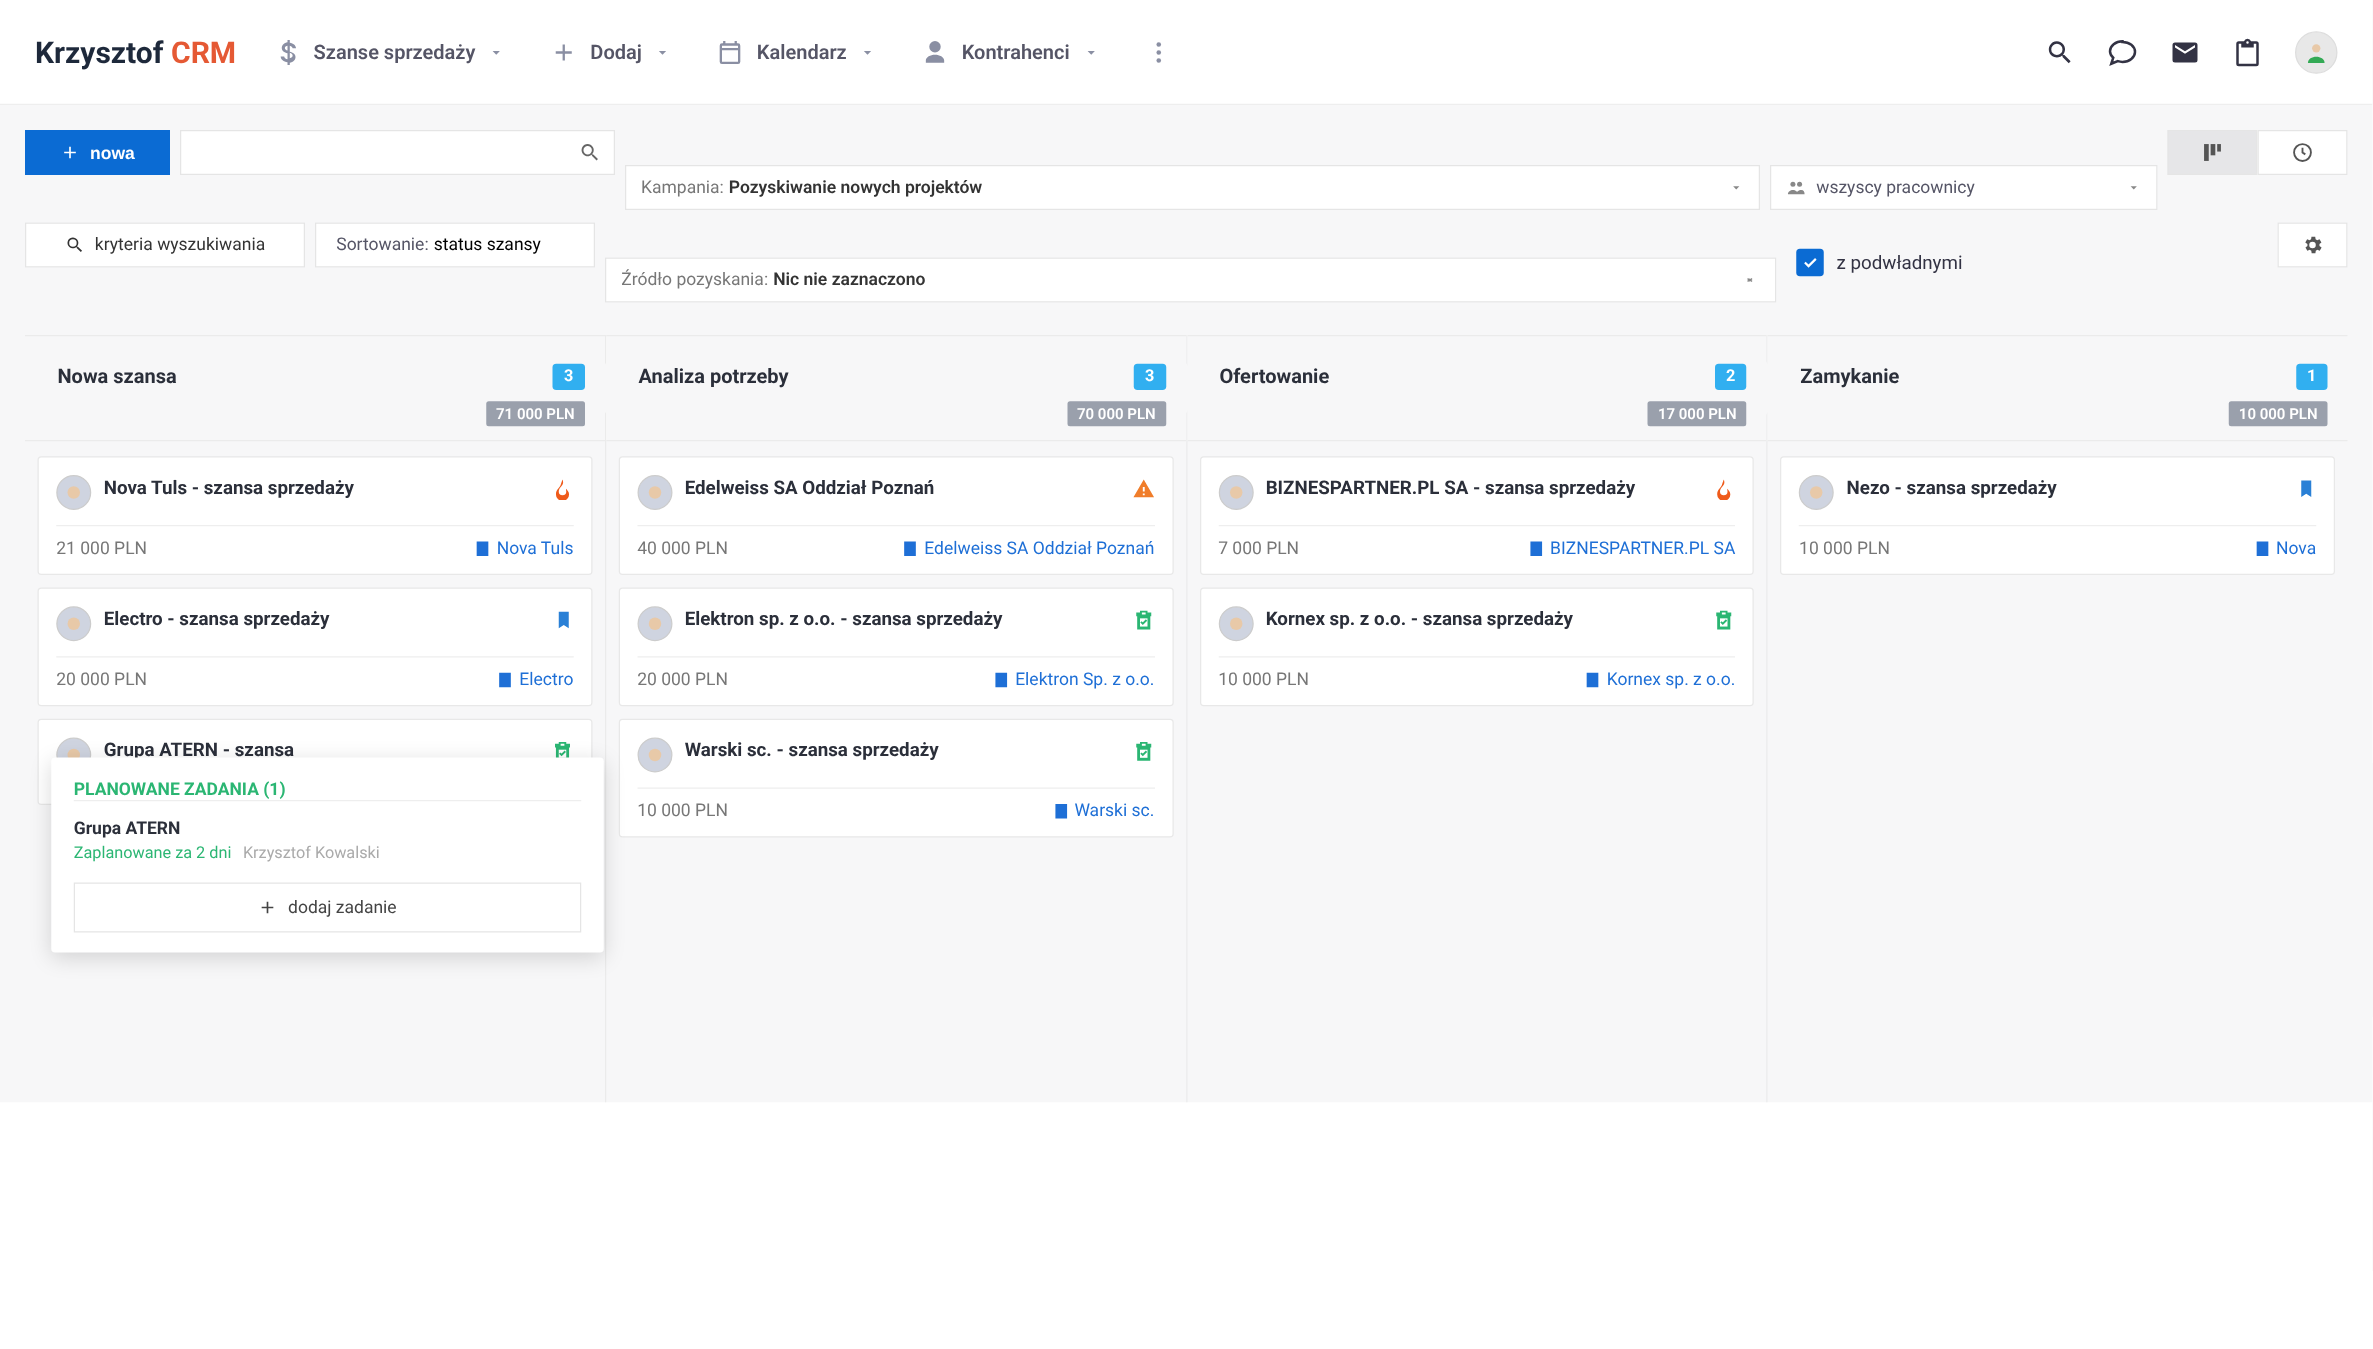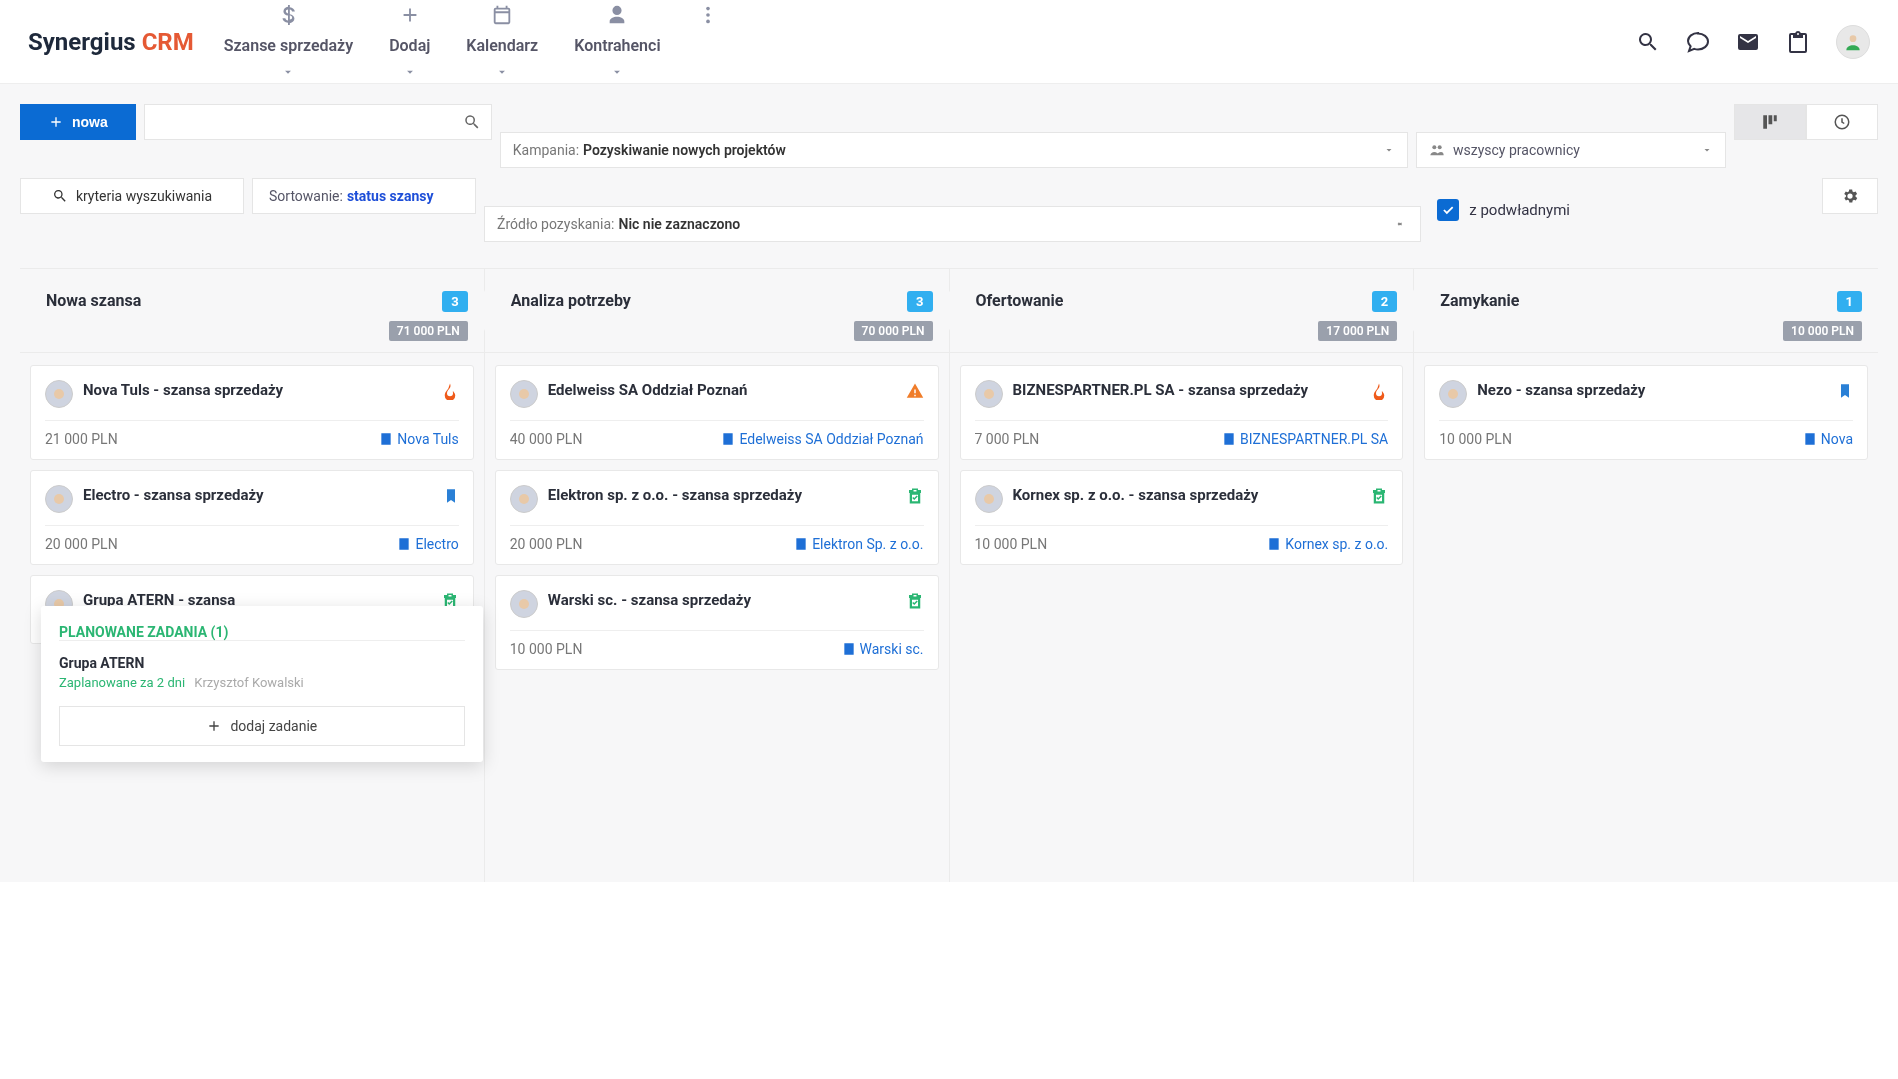--- a/index.html
+++ b/index.html
@@ -3,21 +3,21 @@
 <meta charset="utf-8">
 <style>
 * { box-sizing: border-box; margin: 0; padding: 0; }
 body { font-family: -apple-system, BlinkMacSystemFont, "Segoe UI", Roboto, sans-serif; background: #fff; color: #333; font-size: 14px; }
 
 
 .header { display: flex; align-items: center; height: 84px; padding: 0 28px; border-bottom: 1px solid #eee; }
 .logo { font-size: 24px; font-weight: 700; color: #1e293b; margin-right: 30px; }
 .logo .accent { color: #e55934; }
 .nav { display: flex; gap: 36px; flex: 1; }
-.nav-item { display: flex; align-items: center; gap: 10px; color: #556; font-weight: 600; font-size: 16px; cursor: pointer; flex-direction: column; }
+.nav-item { display: flex; align-items: center; gap: 10px; color: #556; font-weight: 600; font-size: 16px; cursor: pointer; }
 .nav-item svg.nav-icon { fill: #8a8fa3; }
 .nav-item .chev { fill: #8a8fa3; }
 .header-right { display: flex; align-items: center; gap: 26px; }
 .header-right .ic { fill: #334; cursor: pointer; }
 .avatar-sm { width: 34px; height: 34px; border-radius: 50%; background: #e8e8e8; display: flex; align-items: center; justify-content: center; border: 1px solid #ddd; }
 
 
 .filters { background: #f7f7f8; padding: 20px 20px 16px 20px; }
 .filters-row { display: flex; gap: 8px; margin-bottom: 10px; }
 .btn-new { background: #0b6bd3; color: #fff; border: none; padding: 0 28px; height: 36px; display: flex; align-items: center; gap: 8px; font-weight: 600; font-size: 14px; cursor: pointer; }
@@ -32,21 +32,21 @@
 .df2 { flex: 0 0 310px; justify-content: space-between; }
 .view-btns { display: flex; gap: 0; }
 .view-btn { width: 72px; height: 36px; background: #fff; border: 1px solid #e5e5e5; display: flex; align-items: center; justify-content: center; cursor: pointer; }
 .view-btn.active { background: #e6e6e8; }
 .view-btn svg { fill: #555; }
 
 
 .criteria-btn { background: #fff; border: 1px solid #e5e5e5; height: 36px; display: flex; align-items: center; gap: 8px; padding: 0 16px; color: #333; cursor: pointer; width: 224px; justify-content: center; }
 .criteria-btn svg { fill: #333; }
 .sort-field { background: #fff; border: 1px solid #e5e5e5; height: 36px; display: flex; align-items: center; padding: 0 16px; color: #556; width: 224px; }
-.sort-field .value { font-weight: 700; color: #1d4ed8; margin-left: 4px; }
+.sort-field .value { font-weight: 400; color: #000000; margin-left: 4px; }
 .source-field { flex: 1; }
 .cbx-wrap { display: flex; align-items: center; gap: 10px; padding: 0 8px; }
 .cbx { width: 22px; height: 22px; background: #0b6bd3; border-radius: 3px; display: flex; align-items: center; justify-content: center; }
 .cbx svg { stroke: #fff; stroke-width: 3; fill: none; }
 .cbx-label { color: #334; font-size: 15px; }
 .spacer-flex { flex: 0 0 228px; }
 .gear-btn { width: 56px; height: 36px; background: #fff; border: 1px solid #e5e5e5; display: flex; align-items: center; justify-content: center; cursor: pointer; margin-left: auto; }
 .gear-btn svg { fill: #555; }
 
 
@@ -88,21 +88,21 @@
 .pop-action { border: 1px solid #e5e5e5; height: 40px; display: flex; align-items: center; justify-content: center; gap: 8px; color: #444; cursor: pointer; }
 .pop-action svg { fill: #444; }
 
 .card.with-popover { position: relative; }
 </style>
 </head>
 <body>
 
 <div class="header">
   <div class="logo">
-    <span>Synergius </span><span class="accent">CRM</span>
+    <span>Krzysztof </span><span class="accent">CRM</span>
   </div>
   <div class="nav">
     <div class="nav-item">
       <svg class="nav-icon" width="22" height="22" viewBox="0 0 24 24">
           <path d="M12 1v2.05c-2.8.4-5 2.4-5 5 0 2.7 2.2 3.9 5 4.6v5.3c-1.6-.3-2.7-1.3-2.9-2.5H6c.2 2.7 2.5 4.6 6 5V23h2v-2.05c2.9-.4 5-2.3 5-5 0-2.8-2.3-4-5-4.7V6c1.4.3 2.3 1.2 2.5 2.3h3c-.3-2.6-2.5-4.4-5.5-4.8V1h-2zm0 5v4.3c-1.5-.5-2.3-1.2-2.3-2.3 0-1.2 1-2 2.3-2zm2 6.2c1.7.5 2.5 1.3 2.5 2.5s-1 2.1-2.5 2.3v-4.8z"></path>
         </svg>
       <span>Szanse sprzedaży</span>
       <svg class="chev" width="14" height="14" viewBox="0 0 24 24">
           <path d="M7 10l5 5 5-5z"></path>
         </svg>

